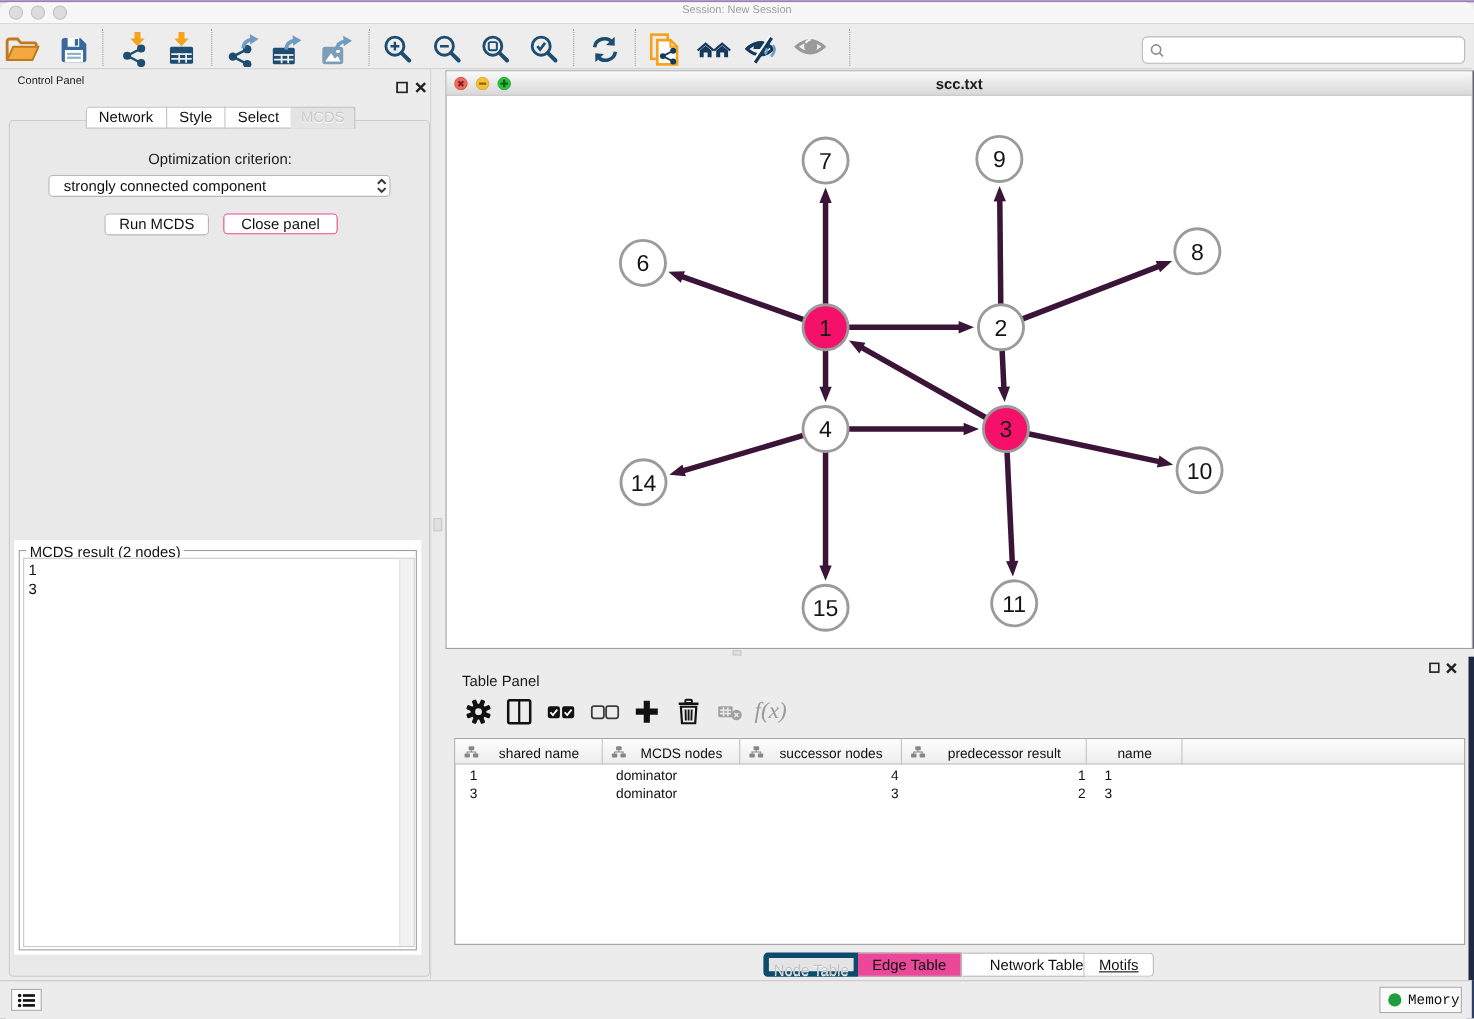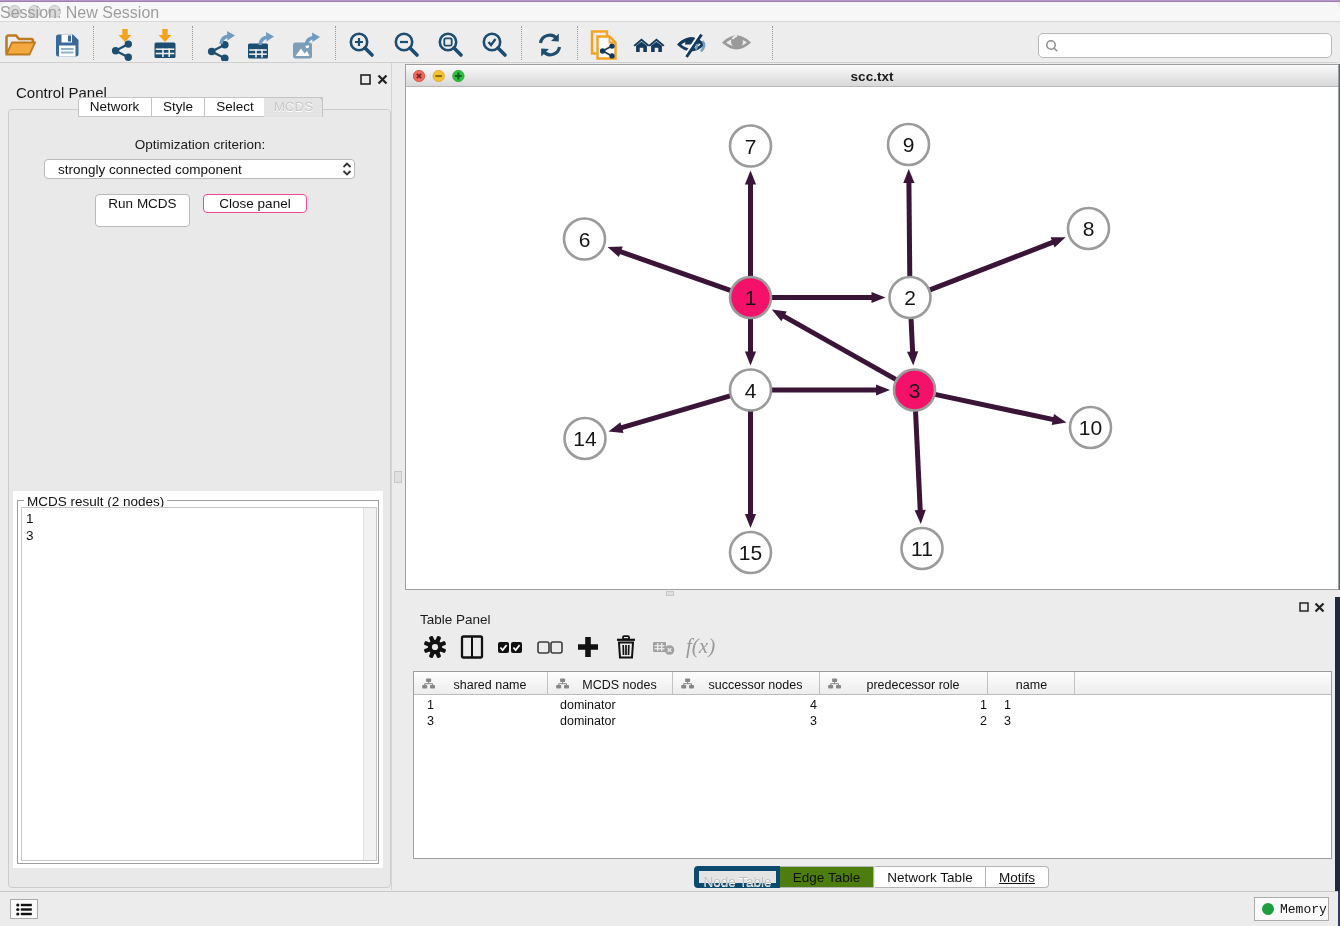--- a/index.html
+++ b/index.html
@@ -15,21 +15,21 @@
 
 <div class="abs" style="left:1338px;top:64px;width:2px;height:526px;background:#60607a;"></div>
 <div class="abs" style="left:1335px;top:590px;width:5px;height:301px;background:#1e2a42;"></div>
 <div class="abs" style="left:1333px;top:891px;width:7px;height:35px;background:#2e3f66;"></div>
 <div class="abs" style="left:0;top:918px;width:5px;height:8px;background:#4a5d84;"></div>
 
 <div class="abs" style="left:0;top:2px;width:1340px;height:20px;background:#f7f7f7;border-radius:8px 8px 0 0;border-bottom:1px solid #d8d8d8;"></div>
 <div class="abs" style="left:8px;top:5px;width:13px;height:13px;border-radius:50%;background:#dcdcdc;border:1px solid #c3c3c3;"></div>
 <div class="abs" style="left:28px;top:5px;width:13px;height:13px;border-radius:50%;background:#dcdcdc;border:1px solid #c3c3c3;"></div>
 <div class="abs" style="left:48px;top:5px;width:13px;height:13px;border-radius:50%;background:#dcdcdc;border:1px solid #c3c3c3;"></div>
-<div class="abs" style="left:0;top:4px;width:1340px;text-align:left;font-size:16px;color:#9e9e9e;">Session: New Session</div>
+<div class="abs" style="left:0;top:4px;width:1340px;text-align:center;font-size:10px;color:#9e9e9e;">Session: New Session</div>
 
 <div class="abs" style="left:0;top:22px;width:1338px;height:41px;background:#ededed;border-bottom:1px solid #cfcfcf;"></div>
 
 <div class="abs" style="left:93px;top:26px;height:34px;border-left:1px dotted #9a9a9a;"></div>
 <div class="abs" style="left:192px;top:26px;height:34px;border-left:1px dotted #9a9a9a;"></div>
 <div class="abs" style="left:335px;top:26px;height:34px;border-left:1px dotted #9a9a9a;"></div>
 <div class="abs" style="left:521px;top:26px;height:34px;border-left:1px dotted #9a9a9a;"></div>
 <div class="abs" style="left:577px;top:26px;height:34px;border-left:1px dotted #9a9a9a;"></div>
 <div class="abs" style="left:772px;top:26px;height:34px;border-left:1px dotted #9a9a9a;"></div>
 <svg class="abs" style="left:4.0px;top:29px;" width="32" height="32" viewBox="0 0 32 32">
@@ -143,21 +143,21 @@
     <circle cx="15" cy="11.8" r="6" fill="#9a9a9a"></circle>
     <path d="M10.5 9 A 5.5 5.5 0 0 1 15 6.2" fill="none" stroke="#f2f2f2" stroke-width="1.8"></path>
   </svg>
 
 <div class="abs" style="left:1038px;top:33px;width:294px;height:25px;background:#fff;border:1px solid #b9b9b9;border-radius:5px;"></div>
 <svg class="abs" style="left:1044px;top:38px;" width="16" height="16" viewBox="0 0 16 16">
     <circle cx="7" cy="7" r="4.2" fill="none" stroke="#8e8e8e" stroke-width="1.5"></circle>
     <line x1="10.2" y1="10.2" x2="13.2" y2="13.2" stroke="#8e8e8e" stroke-width="1.5"></line>
   </svg>
 
-<div class="abs" style="left:16px;top:84px;font-size:15px;color:#1a1a1a;">Control Panel</div>
+<div class="abs" style="left:16px;top:68px;font-size:10px;color:#1a1a1a;">Control Panel</div>
 <svg class="abs" style="left:360px;top:74px;" width="11" height="11" viewBox="0 0 11 11">
     <rect x="1" y="1" width="9" height="9" fill="none" stroke="#222" stroke-width="1.6"></rect>
   </svg>
 <svg class="abs" style="left:377px;top:74px;" width="11" height="11" viewBox="0 0 11 11">
     <path d="M1.5 1.5 L9.5 9.5 M9.5 1.5 L1.5 9.5" stroke="#222" stroke-width="2.2"></path>
   </svg>
 
 <div class="abs" style="left:8px;top:109px;width:383px;height:779px;background:#e9e9e9;border:1px solid #cccccc;border-radius:4px;"></div>
 
 <div class="abs" style="left:78px;top:97px;width:245px;height:20px;background:#fff;border:1px solid #c3c3c3;border-radius:4px 0 0 0;"></div>
@@ -167,21 +167,21 @@
 <div class="abs" style="left:205px;top:97px;width:60px;height:20px;line-height:20px;text-align:center;font-size:13.5px;color:#111;">Select</div>
 <div class="abs" style="left:264px;top:97px;width:59px;height:20px;line-height:20px;text-align:center;font-size:13.5px;color:#c9c9c9;text-shadow:0 1px 0 #fff;">MCDS</div>
 
 <div class="abs" style="left:0;top:137px;width:400px;text-align:center;font-size:13.5px;color:#1a1a1a;">Optimization criterion:</div>
 <div class="abs" style="left:44px;top:159px;width:311px;height:20px;background:#fff;border:1px solid #b9b9b9;border-radius:4px;"></div>
 <div class="abs" style="left:58px;top:162px;font-size:13.5px;color:#111;">strongly connected component</div>
 <svg class="abs" style="left:341px;top:162px;" width="12" height="14" viewBox="0 0 12 14">
     <path d="M2.5 5 L6 1.5 L9.5 5" fill="none" stroke="#333" stroke-width="1.8"></path>
     <path d="M2.5 9 L6 12.5 L9.5 9" fill="none" stroke="#333" stroke-width="1.8"></path>
   </svg>
-<div class="abs" style="left:95px;top:194px;width:95px;height:33px;background:#fff;border:1px solid #b9b9b9;border-radius:4px;text-align:center;font-size:13.5px;color:#111;line-height:17px;">Run MCDS</div>
+<div class="abs" style="left:95px;top:194px;width:95px;height:20px;background:#fff;border:1px solid #b9b9b9;border-radius:4px;text-align:center;font-size:13.5px;color:#111;line-height:17px;">Run MCDS</div>
 <div class="abs" style="left:203px;top:194px;width:104px;height:19px;background:#fff;border:1px solid #ec4899;border-radius:4px;text-align:center;font-size:13.5px;color:#111;line-height:17px;">Close panel</div>
 
 <div class="abs" style="left:13px;top:491px;width:370px;height:377px;background:#fff;"></div>
 <div class="abs" style="left:17px;top:500px;width:362px;height:364px;border:1px solid #9f9f9f;"></div>
 <div class="abs" style="left:24px;top:494px;background:#fff;padding:0 3px;font-size:13.5px;color:#111;">MCDS result (2 nodes)</div>
 <div class="abs" style="left:21px;top:507px;width:356px;height:354px;background:#fff;border:1px solid #c9c9c9;"></div>
 <div class="abs" style="left:363px;top:508px;width:13px;height:352px;background:#f2f2f2;border-left:1px solid #e0e0e0;"></div>
 <div class="abs" style="left:26px;top:511px;font-size:13.5px;color:#111;line-height:16.5px;">1<br>3</div>
 
 <div class="abs" style="left:391px;top:63px;width:13px;height:827px;background:#ececec;border-left:1px solid #d5d5d5;"></div>
@@ -335,43 +335,43 @@
     <path d="M6.6 4.1 V5.7 M2.7 7 V5.7 H10.5 V7" fill="none" stroke="#868686" stroke-width="1"></path>
   </svg>
 <div class="abs" style="left:695px;top:678px;width:121px;text-align:center;font-size:12.5px;color:#111;">successor nodes</div>
 <div class="abs" style="left:820px;top:672px;width:168px;height:23px;border-right:1px solid #c2c2c2;"></div>
 <svg class="abs" style="left:828px;top:678px;" width="13" height="11" viewBox="0 0 13 11">
     <rect x="4.1" y="0.5" width="5" height="3.6" rx="0.8" fill="#868686"></rect>
     <rect x="0.2" y="7" width="5" height="3.6" rx="0.8" fill="#868686"></rect>
     <rect x="8" y="7" width="5" height="3.6" rx="0.8" fill="#868686"></rect>
     <path d="M6.6 4.1 V5.7 M2.7 7 V5.7 H10.5 V7" fill="none" stroke="#868686" stroke-width="1"></path>
   </svg>
-<div class="abs" style="left:842px;top:678px;width:142px;text-align:center;font-size:12.5px;color:#111;">predecessor role</div>
+<div class="abs" style="left:842px;top:678px;width:142px;text-align:center;font-size:12.5px;color:#111;">predecessor result</div>
 <div class="abs" style="left:988px;top:672px;width:87px;height:23px;border-right:1px solid #c2c2c2;"></div>
 <div class="abs" style="left:988px;top:678px;width:87px;text-align:center;font-size:12.5px;color:#111;">name</div>
 <div class="abs" style="left:427px;top:697px;width:880px;font-size:12.5px;color:#111;line-height:16px;">
 <div style="position:relative;height:16px;">
 <span style="position:absolute;left:0;">1</span>
 <span style="position:absolute;left:133px;">dominator</span>
 <span style="position:absolute;left:250px;width:140px;text-align:right;">4</span>
 <span style="position:absolute;left:420px;width:140px;text-align:right;">1</span>
 <span style="position:absolute;left:577px;">1</span>
 </div>
 <div style="position:relative;height:16px;">
 <span style="position:absolute;left:0;">3</span>
 <span style="position:absolute;left:133px;">dominator</span>
 <span style="position:absolute;left:250px;width:140px;text-align:right;">3</span>
 <span style="position:absolute;left:420px;width:140px;text-align:right;">2</span>
 <span style="position:absolute;left:577px;">3</span>
 </div>
 </div>
 
 <div class="abs" style="left:694px;top:866px;width:87px;height:22px;background:#e4e4e4;border:5px solid #0c4a6e;border-radius:4px 0 0 4px;text-align:center;font-size:13.5px;color:#c2c2c2;text-shadow:0 1px 0 #fff;line-height:21px;">Node Table</div>
-<div class="abs" style="left:780px;top:866px;width:94px;height:22px;background:#4d7c0f;border:1px solid #b5b5b5;border-left:none;text-align:center;font-size:13.5px;color:#111;line-height:21px;">Edge Table</div>
-<div class="abs" style="left:875px;top:866px;width:111px;height:22px;background:#fff;border:1px solid #b5b5b5;border-left:none;text-align:center;font-size:13.5px;color:#111;line-height:21px;">Network Table</div>
+<div class="abs" style="left:780px;top:866px;width:94px;height:22px;background:#ec4899;border:1px solid #b5b5b5;border-left:none;text-align:center;font-size:13.5px;color:#111;line-height:21px;">Edge Table</div>
+<div class="abs" style="left:875px;top:866px;width:111px;height:22px;background:#fff;border:1px solid #b5b5b5;border-left:none;text-align:right;font-size:13.5px;color:#111;line-height:21px;">Network Table</div>
 <div class="abs" style="left:986px;top:866px;width:63px;height:22px;background:#fff;border:1px solid #b5b5b5;border-left:none;border-radius:0 4px 4px 0;text-align:center;font-size:13.5px;color:#111;line-height:21px;text-decoration:underline;">Motifs</div>
 
 <div class="abs" style="left:0;top:891px;width:1338px;height:35px;background:#ececec;border-top:1px solid #c9c9c9;"></div>
 <div class="abs" style="left:10px;top:899px;width:28px;height:20px;background:#fafafa;border:1px solid #ababab;"></div>
 <svg class="abs" style="left:16px;top:903px;" width="16" height="13" viewBox="0 0 16 13">
 <circle cx="1.8" cy="2" r="1.6" fill="#111"></circle>
     <circle cx="1.8" cy="6.5" r="1.6" fill="#111"></circle>
     <circle cx="1.8" cy="11" r="1.6" fill="#111"></circle>
 <rect x="4.8" y="0.8" width="11" height="2.4" fill="#111"></rect>
     <rect x="4.8" y="5.3" width="11" height="2.4" fill="#111"></rect>

